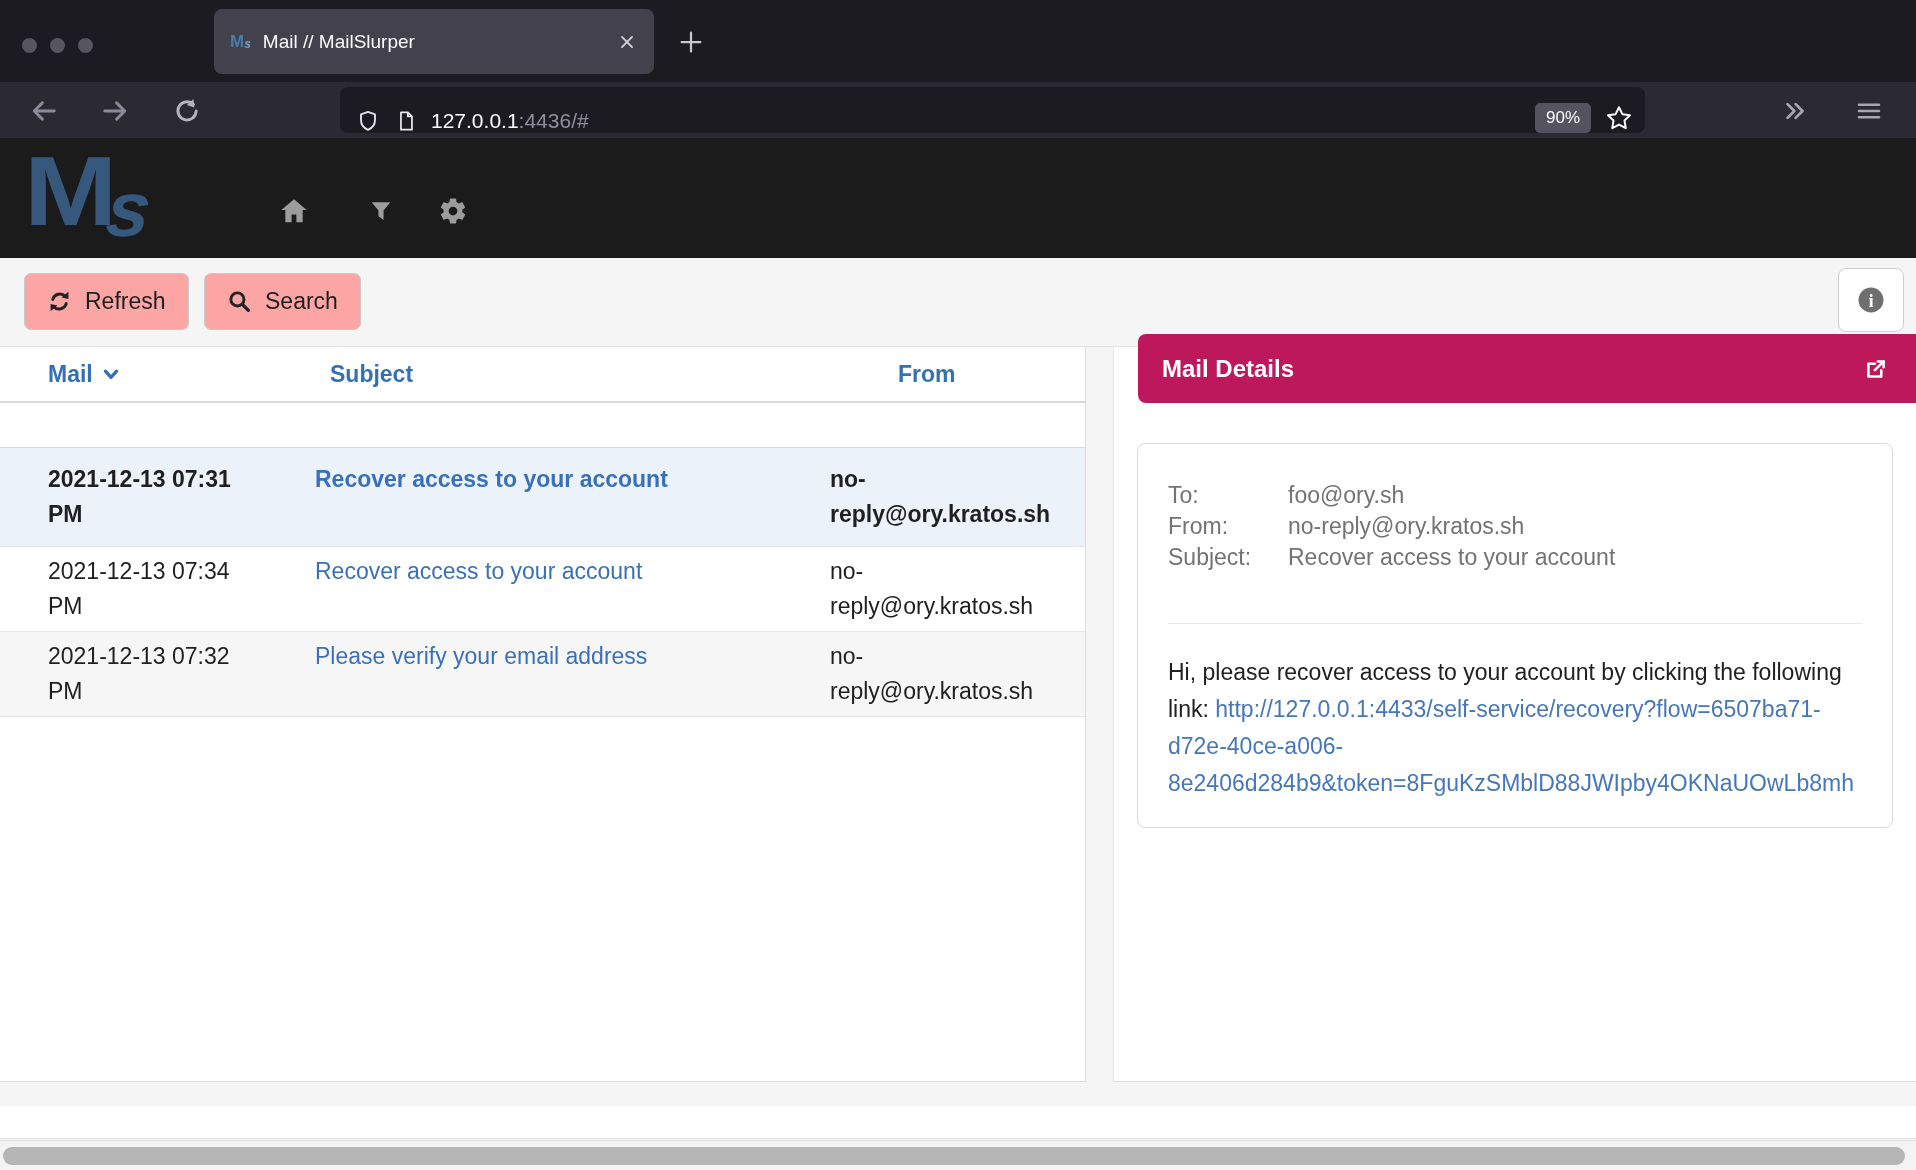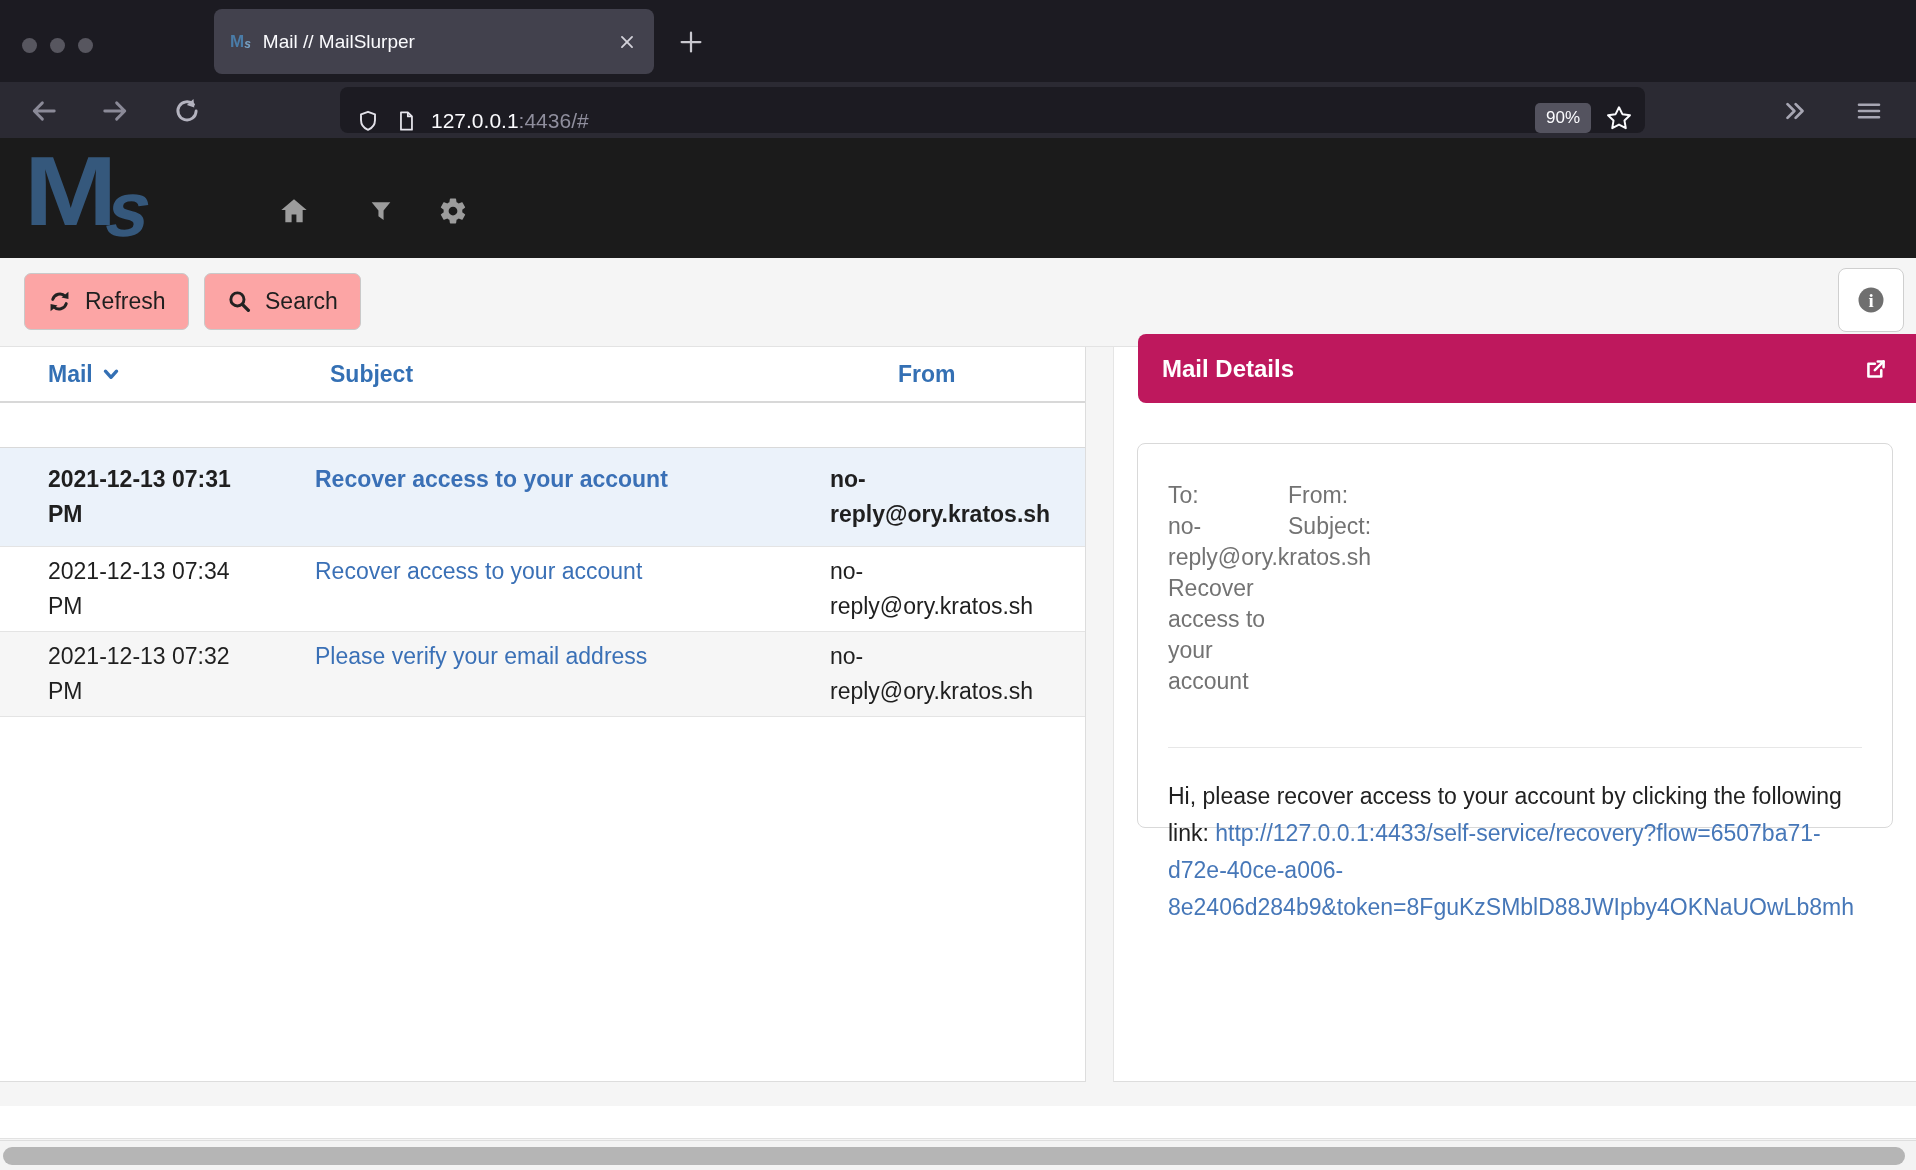--- a/index.html
+++ b/index.html
@@ -270,20 +270,21 @@
             <path d="M13.5 5.5 H18.5 V10.5" fill="none" stroke="#ffffff" stroke-width="2.2" stroke-linecap="round" stroke-linejoin="round"></path>
             <path d="M18.5 5.5 L11 13" fill="none" stroke="#ffffff" stroke-width="2.2" stroke-linecap="round"></path>
             <path d="M16.5 13 V18.5 H5.5 V7.5 H11" fill="none" stroke="#ffffff" stroke-width="2.2" stroke-linecap="round" stroke-linejoin="round"></path>
           </svg>
       </span>
     </div>
 
     <div class="details-card">
       <div class="meta">
         <span>To:</span>
+        <span>foo@ory.sh</span>
         <span>From:</span>
         <span>no-reply@ory.kratos.sh</span>
         <span>Subject:</span>
         <span>Recover access to your account</span>
       </div>
       <hr class="card-hr">
       <p class="mail-body"><span>Hi, please recover access to your account by clicking the following link: </span><a>http://127.0.0.1:4433/self-service/recovery?flow=6507ba71-d72e-40ce-a006-8e2406d284b9&amp;token=8FguKzSMblD88JWIpby4OKNaUOwLb8mh</a></p>
     </div>
 
     <div class="footer-band"></div>

